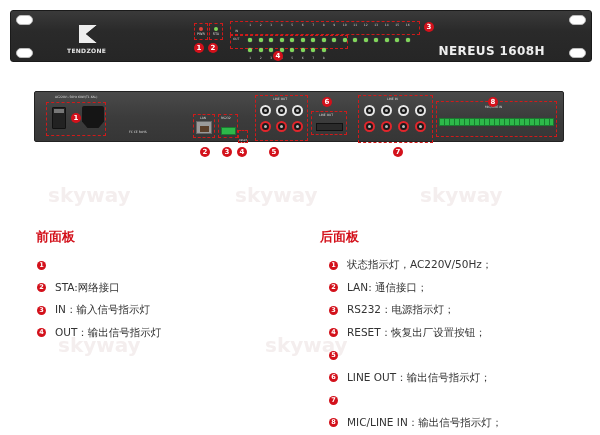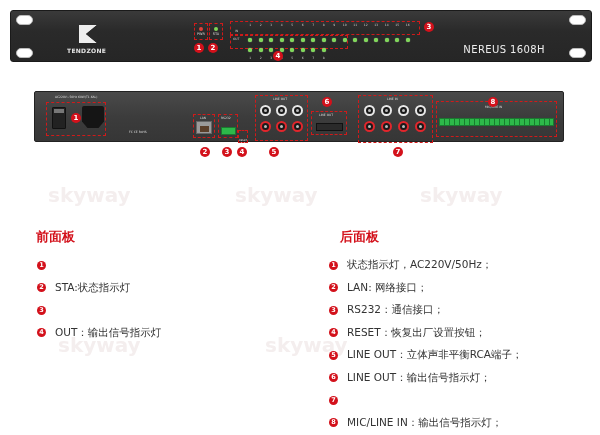--- a/index.html
+++ b/index.html
@@ -8,21 +8,21 @@
 
   
   .front {
     position: absolute; left: 10px; top: 10px; width: 582px; height: 52px;
     background: linear-gradient(#3a3a3a, #2a2a2a 40%, #262626);
     border-radius: 3px; border: 1px solid #1a1a1a;
   }
   .ear-hole { position: absolute; width: 17px; height: 10px; background: #fff; border-radius: 6px; border: 1px solid #bbb; }
   .logo { position: absolute; left: 68px; top: 14px; width: 18px; height: 18px; }
   .brand { position: absolute; left: 56px; top: 36px; font-size: 6px; color: #e6e6e6; font-weight: bold; letter-spacing: .3px; }
-  .model { position: absolute; right: 46px; top: 33px; font-size: 10px; color: #eee; font-weight: normal; letter-spacing: .4px; text-align: center; }
+  .model { position: absolute; right: 46px; top: 33px; font-size: 12px; color: #eee; font-weight: bold; letter-spacing: .4px; text-align: center; }
 
   .ind { position: absolute; width: 14px; height: 17px; border: 1px dashed #d01a1a; }
   .ind .led { position: absolute; left: 4px; top: 3px; width: 4px; height: 4px; border-radius: 50%; }
   .ind .lbl { position: absolute; left: 0; right: 0; top: 8px; font-size: 3.5px; color: #ddd; text-align: center; }
 
   .ledbox { position: absolute; border: 1px dashed #d01a1a; }
   .ledrow { position: absolute; display: flex; gap: 0; }
   .ledcell { width: 10.5px; text-align: center; position: relative; height: 12px; }
   .ledcell .num { font-size: 3px; color: #ccc; display: block; line-height: 4px; }
   .ledcell .g { display: inline-block; width: 4px; height: 4px; border-radius: 50%; background: #7ed957; box-shadow: 0 0 1px #bfffa0; }
@@ -194,52 +194,52 @@
 <div class="wm" style="left:58px;top:333px">skyway</div>
 <div class="wm" style="left:265px;top:333px">skyway</div>
 
 <div class="section-title" style="left:36px;top:228px">前面板</div>
 <ul class="legend-list" id="front-list" style="left:37px;top:254px">
     <li>
       <span class="dot">1</span>
     </li>
     <li>
       <span class="dot">2</span>
-      <span>STA:状态指示灯</span>
+      <span>STA:网络接口</span>
     </li>
     <li>
       <span class="dot">3</span>
+      <span>IN：输入信号指示灯</span>
     </li>
     <li>
       <span class="dot">4</span>
       <span>OUT：输出信号指示灯</span>
     </li>
   </ul>
 
-<div class="section-title" style="left:340px;top:228px">后面板</div>
+<div class="section-title" style="left:320px;top:228px">后面板</div>
 <ul class="legend-list" id="rear-list" style="left:329px;top:254px">
     <li>
       <span class="dot">1</span>
       <span>状态指示灯，AC220V/50Hz；</span>
     </li>
     <li>
       <span class="dot">2</span>
-      <span>LAN: 网络接口；</span>
+      <span>LAN: 通信接口；</span>
     </li>
     <li>
       <span class="dot">3</span>
-      <span>RS232：通信接口；</span>
+      <span>RS232：电源指示灯；</span>
     </li>
     <li>
       <span class="dot">4</span>
       <span>RESET：恢复出厂设置按钮；</span>
     </li>
     <li>
       <span class="dot">5</span>
-      <span>LINE OUT：立体声非平衡RCA端子；</span>
     </li>
     <li>
       <span class="dot">6</span>
       <span>LINE OUT：输出信号指示灯；</span>
     </li>
     <li>
       <span class="dot">7</span>
     </li>
     <li>
       <span class="dot">8</span>

